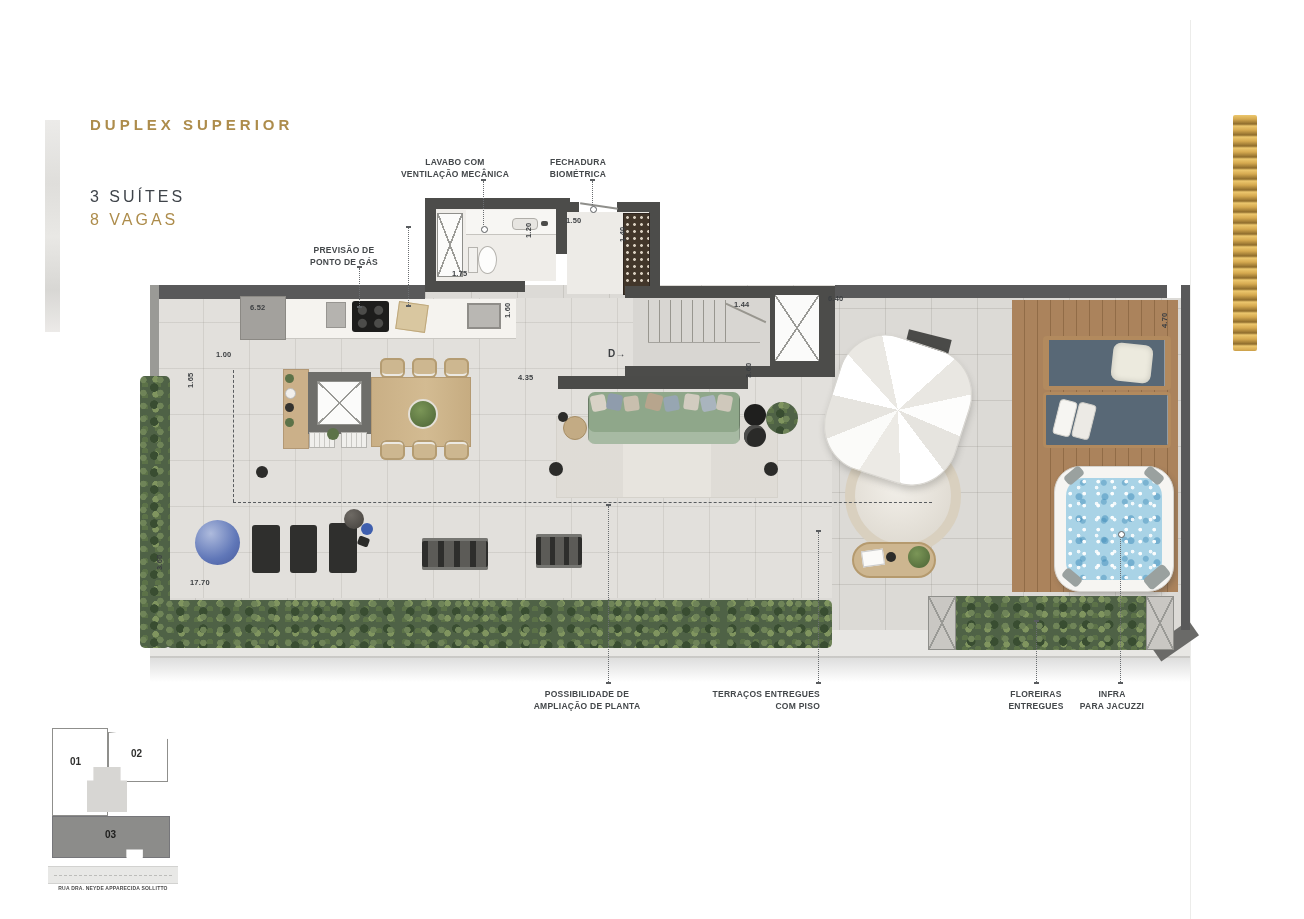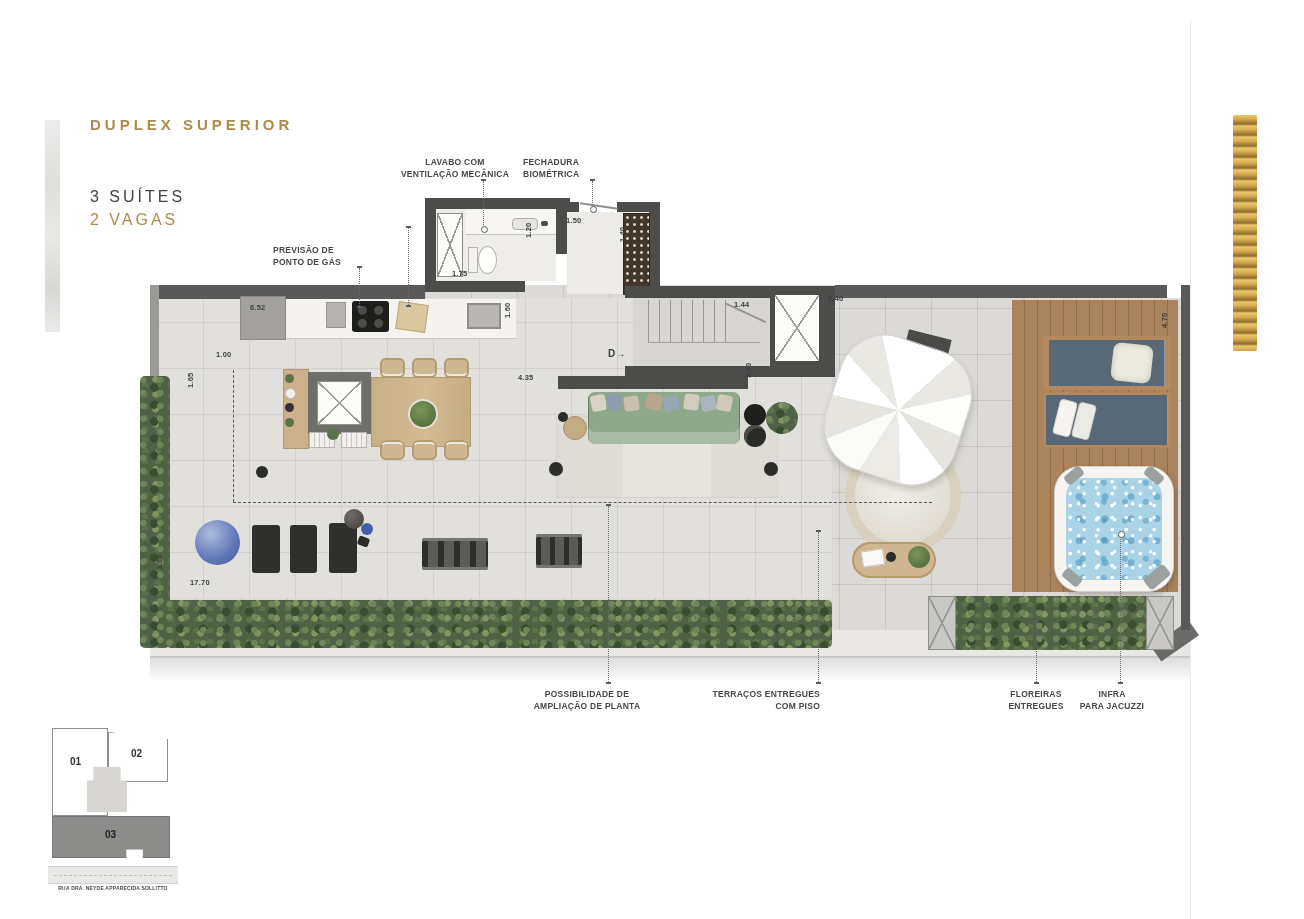--- a/index.html
+++ b/index.html
@@ -70,21 +70,21 @@
      letter-spacing:.2px;color:#4a4a4a;font-weight:700;}
 </style>
 </head>
 <body>
 
 <div class="canvas">
 
   <div class="abs marble-strip"></div>
   <div class="abs title-type">DUPLEX SUPERIOR</div>
   <div class="abs title-suites">3 SUÍTES</div>
-  <div class="abs title-vagas">2 VAGAS</div>
+  <div class="abs title-vagas">8 VAGAS</div>
   <div class="abs gold-bar"></div>
   <div class="abs fold-line"></div>
 
   <div>
 
     <div class="abs tiles" style="left:150px;top:265px;width:1040px;height:345px;"></div>
     <div class="abs tiles-light" style="left:158px;top:278px;width:674px;height:300px;"></div>
     <div class="abs" style="left:150px;top:610px;width:1040px;height:28px;background:#e8e7e4;"></div>
     <div class="abs" style="left:150px;top:636px;width:1040px;height:26px;background:linear-gradient(180deg,rgba(90,90,88,.22),rgba(90,90,88,0));"></div>
     <div class="abs" style="left:1152px;top:612px;width:46px;height:18px;background:#6a6a68;transform:rotate(-35deg);"></div>
@@ -224,27 +224,27 @@
     <div class="abs xbox" style="left:1146px;top:576px;width:28px;height:54px;background-color:#c9c7c3;box-sizing:border-box;"></div>
 
     <div class="abs dash-v" style="left:233px;top:350px;height:132px;"></div>
     <div class="abs dash-h" style="left:233px;top:482px;width:699px;"></div>
   </div>
 
   <div class="co" style="left:395px;top:136px;width:120px;text-align:center;">LAVABO COM
 VENTILAÇÃO MECÂNICA</div>
   <div class="leader top-tick bot-dot" style="left:483px;top:161px;height:44px;"></div>
 
-  <div class="co" style="left:523px;top:136px;width:110px;">FECHADURA
+  <div class="co" style="left:523px;top:136px;width:110px;text-align:center;">FECHADURA
 BIOMÉTRICA</div>
   <div class="leader top-tick bot-dot" style="left:592px;top:161px;height:24px;"></div>
 
   <div class="leader top-tick bot-tick" style="left:408px;top:208px;height:77px;"></div>
 
-  <div class="co" style="left:273px;top:224px;width:84px;text-align:left;">PREVISÃO DE
+  <div class="co" style="left:302px;top:224px;width:84px;text-align:center;">PREVISÃO DE
 PONTO DE GÁS</div>
   <div class="leader top-tick bot-tick" style="left:359px;top:248px;height:38px;"></div>
 
   <div class="co" style="left:516px;top:668px;width:142px;text-align:center;">POSSIBILIDADE DE
 AMPLIAÇÃO DE PLANTA</div>
   <div class="leader top-tick bot-tick" style="left:608px;top:486px;height:176px;"></div>
 
   <div class="co" style="left:710px;top:668px;width:110px;text-align:right;">TERRAÇOS ENTREGUES
 COM PISO</div>
   <div class="leader top-tick bot-tick" style="left:818px;top:512px;height:150px;"></div>

